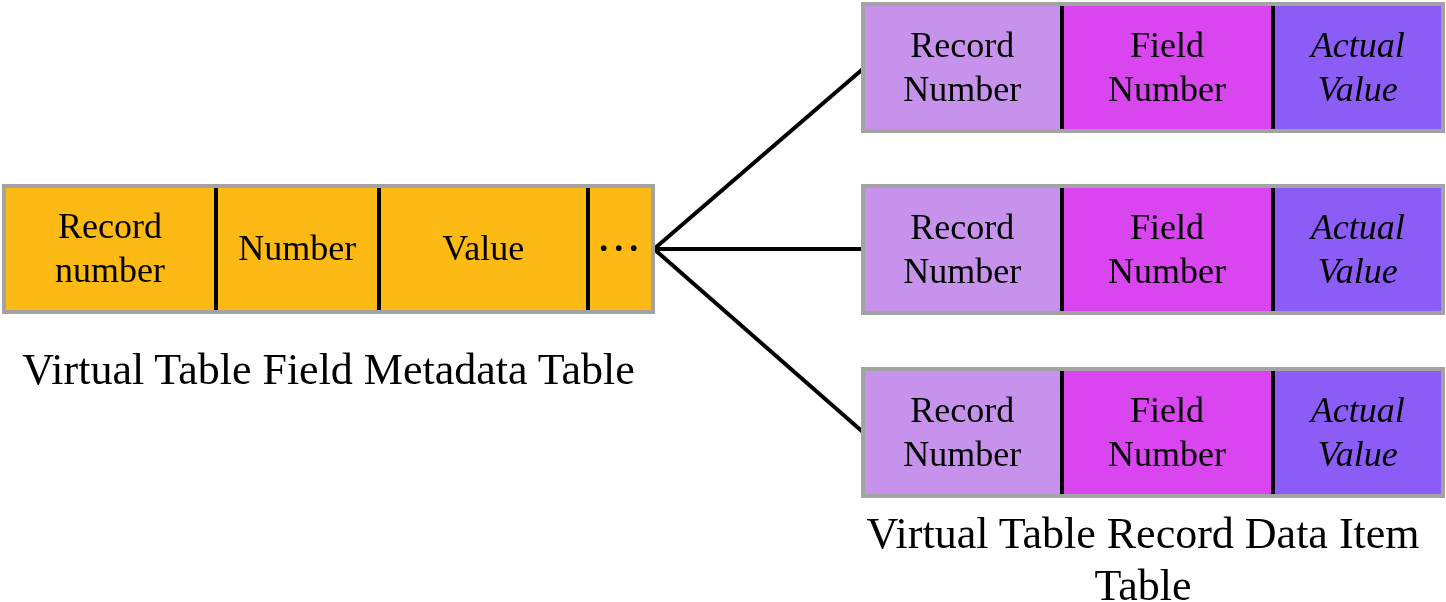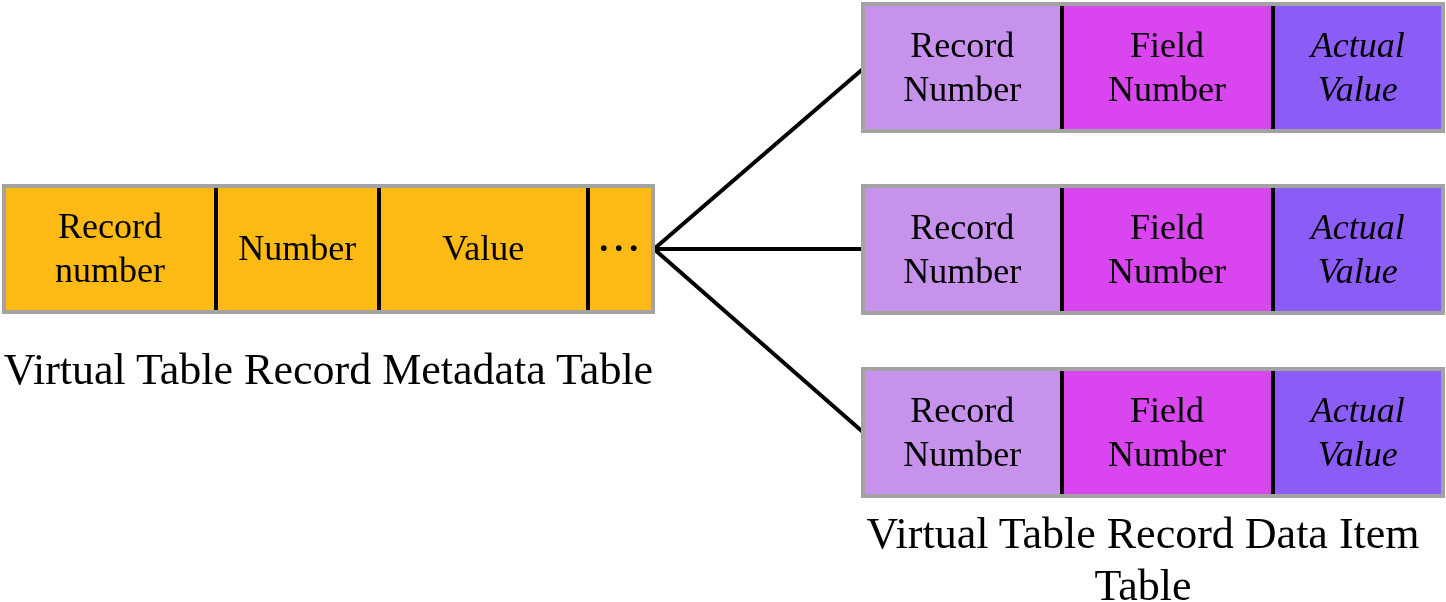--- a/index.html
+++ b/index.html
@@ -100,21 +100,21 @@
   </svg>
 
   <div class="dtable meta-table">
     <div class="dcell meta-cell meta-c1">Record
 number</div>
     <div class="dcell meta-cell meta-c2">Number</div>
     <div class="dcell meta-cell meta-c3">Value</div>
     <div class="dcell meta-cell meta-c4">···</div>
   </div>
 
-  <div class="caption meta-caption">Virtual Table Record Metadata Table</div>
+  <div class="caption meta-caption">Virtual Table Field Metadata Table</div>
 
   <div class="dtable data-row row-1">
     <div class="dcell cell-record">Record
 Number</div>
     <div class="dcell cell-field">Field
 Number</div>
     <div class="dcell cell-value">Actual
 Value</div>
   </div>
 

